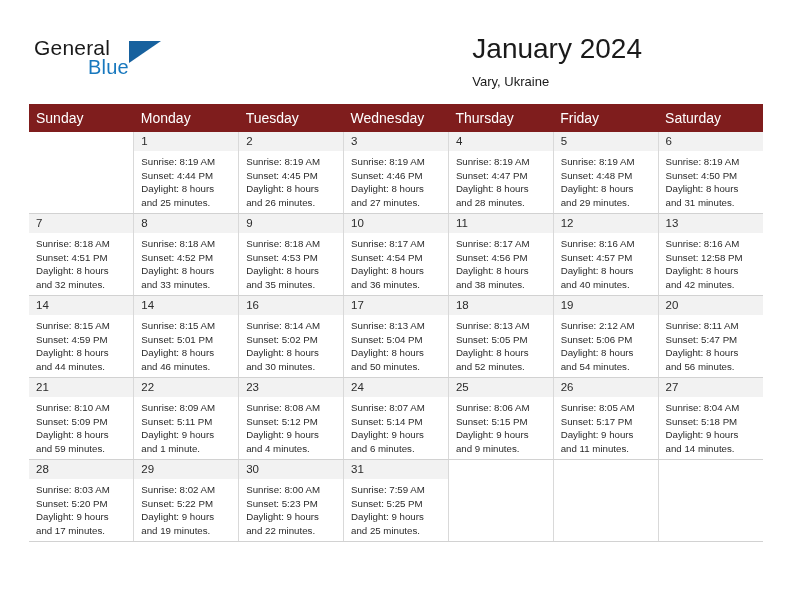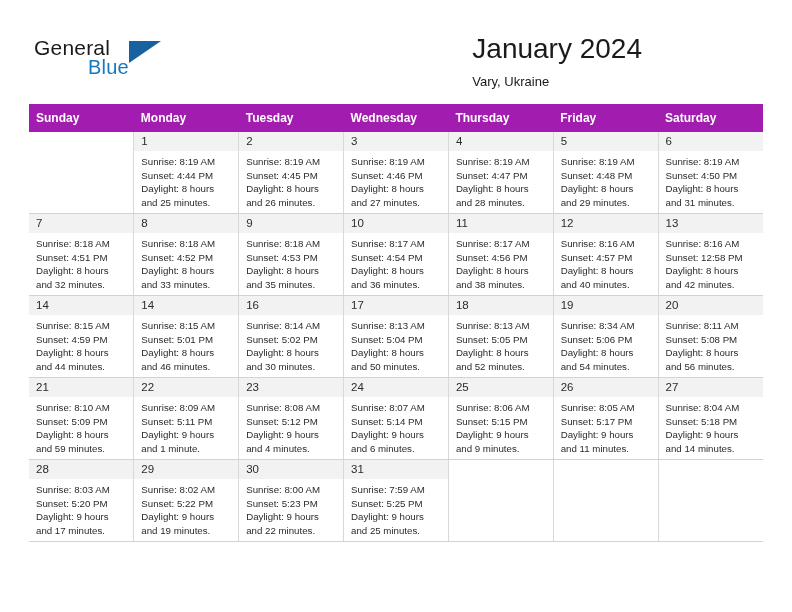--- a/index.html
+++ b/index.html
@@ -87,24 +87,24 @@
   
   .calendar {
     position: absolute;
     left: 29px;
     top: 104px;
     width: 734px;
     border-collapse: collapse;
     table-layout: fixed;
   }
   .calendar th {
-    background: #a21caf;
+    background: #7f1d1d;
     color: #ffffff;
-    font-weight: bold;
-    font-size: 12px;
+    font-weight: normal;
+    font-size: 14px;
     text-align: left;
     padding: 5px 0 5px 7px;
     height: 18px;
     border: none;
     vertical-align: middle;
   }
   .calendar td {
     width: 104.85px;
     height: 81px;
     vertical-align: top;
@@ -381,33 +381,33 @@
                 <div>Sunset: 5:05 PM</div>
                 <div>Daylight: 8 hours</div>
                 <div>and 52 minutes.</div>
               </div>
             </div>
           </td>
           <td class="">
             <div class="cell-inner">
               <span class="daynum">19</span>
               <div class="lines">
-                <div>Sunrise: 8:34 AM</div>
+                <div>Sunrise: 2:12 AM</div>
                 <div>Sunset: 5:06 PM</div>
                 <div>Daylight: 8 hours</div>
                 <div>and 54 minutes.</div>
               </div>
             </div>
           </td>
           <td class="">
             <div class="cell-inner">
               <span class="daynum">20</span>
               <div class="lines">
                 <div>Sunrise: 8:11 AM</div>
-                <div>Sunset: 5:08 PM</div>
+                <div>Sunset: 5:47 PM</div>
                 <div>Daylight: 8 hours</div>
                 <div>and 56 minutes.</div>
               </div>
             </div>
           </td>
         </tr>
         <tr>
           <td class="">
             <div class="cell-inner">
               <span class="daynum">21</span>

